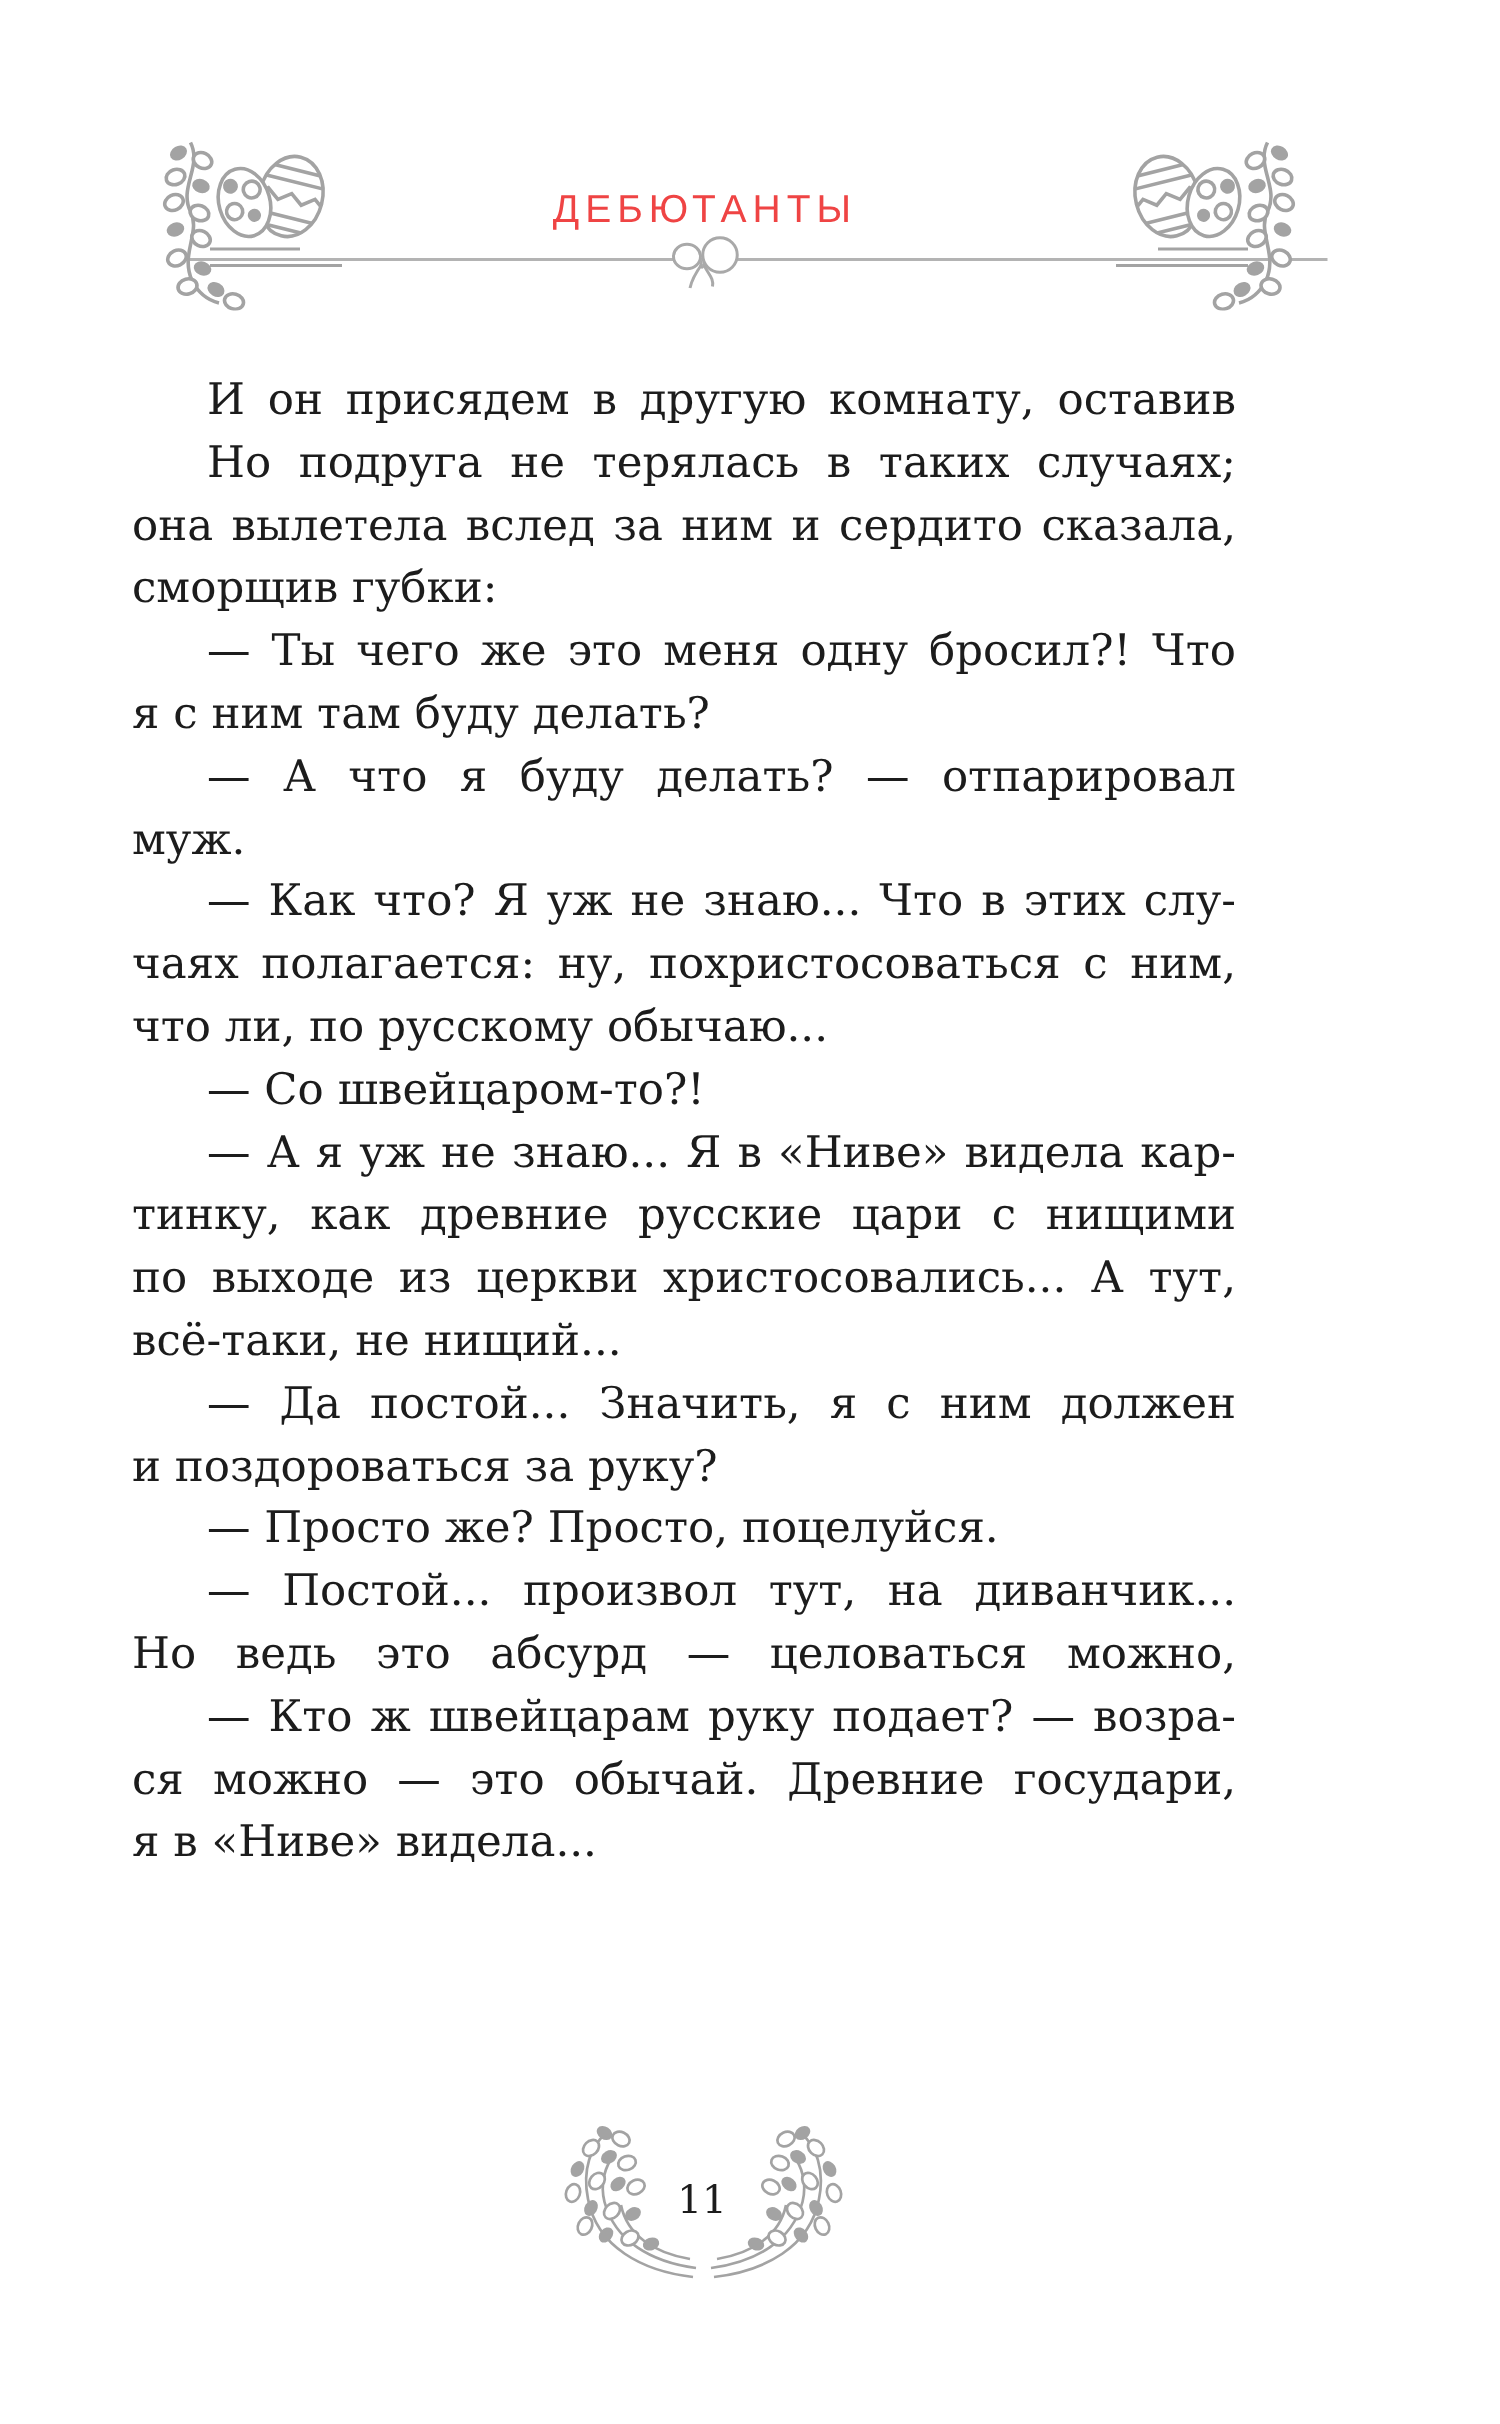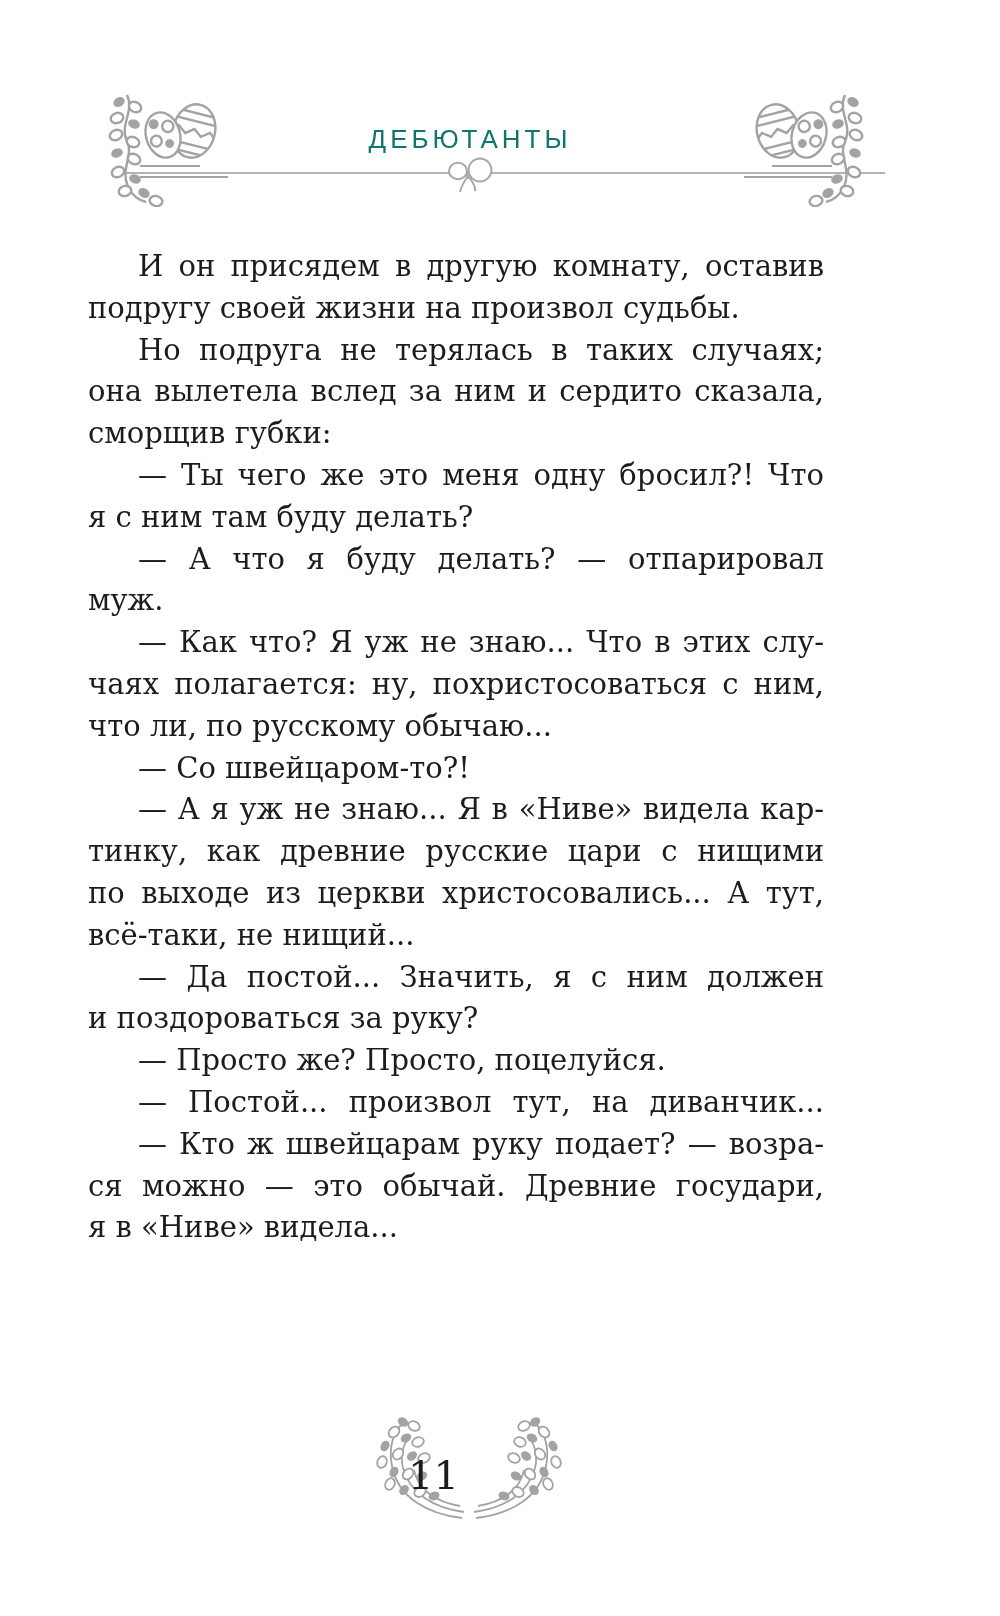--- a/index.html
+++ b/index.html
@@ -4,21 +4,21 @@
 <style>
   html,body{margin:0;padding:0;background:#fff;}
   .page{
     position:relative;width:1000px;height:1616px;background:#ffffff;
     overflow:hidden;font-family:"DejaVu Serif", serif;
   }
   
   .chapter-title{
     position:absolute;left:0;top:124px;width:940px;text-align:center;
     font-family:"Liberation Sans", sans-serif;
-    font-size:26px;letter-spacing:4px;color:#0f766e;font-weight:400;
+    font-size:26px;letter-spacing:4px;color:#ef4444;font-weight:400;
   }
   .divider-line{
     position:absolute;left:115px;top:172px;width:770px;height:2px;background:#b3b3b3;
   }
   .ornament{position:absolute;}
   .ornament svg{display:block;}
   .orn-header-left{left:108px;top:93px;}
   .orn-header-right{left:742px;top:93px;transform:scaleX(-1);}
   .bow{left:441px;top:153px;}
   
@@ -30,22 +30,22 @@
     text-align:justify;
     text-align-last:justify;
     -moz-text-align-last:justify;
   }
   .para .line.first{text-indent:50px;}
   .para .line.last{text-align-last:left;-moz-text-align-last:left;}
   
   .orn-footer-left{left:370px;top:1416px;}
   .orn-footer-right{left:468px;top:1416px;transform:scaleX(-1);}
   .page-number{
-    position:absolute;left:408px;top:1452px;width:120px;text-align:left;
-    font-size:40px;color:#1c1c1c;
+    position:absolute;left:408px;top:1452px;width:120px;text-align:center;
+    font-size:26px;color:#1c1c1c;
   }
 </style>
 </head>
 <body>
 
 <div class="page">
 
   <div class="chapter-title">ДЕБЮТАНТЫ</div>
 
   <div class="divider-line"></div>
@@ -148,21 +148,20 @@
         <ellipse cx="17" cy="18" rx="9" ry="8.2" fill="#fff"></ellipse>
         <circle cx="39" cy="17" r="11.5" fill="#fff"></circle>
         <path d="M27,21 C24,26 29,27 28,22" fill="none" stroke-width="1.6"></path>
       </g>
     </svg>
   </div>
 
   <div class="body-text">
       <div class="para">
         <div class="line first">И он присядем в другую комнату, оставив</div>
-        <div class="line last">подругу своей жизни на произвол судьбы.</div>
       </div>
       <div class="para">
         <div class="line first">Но подруга не терялась в таких случаях;</div>
         <div class="line">она вылетела вслед за ним и сердито сказала,</div>
         <div class="line last">сморщив губки:</div>
       </div>
       <div class="para">
         <div class="line first">— Ты чего же это меня одну бросил?! Что</div>
         <div class="line last">я с ним там буду делать?</div>
       </div>
@@ -186,20 +185,21 @@
       </div>
       <div class="para">
         <div class="line first">— Да постой... Значить, я с ним должен</div>
         <div class="line last">и поздороваться за руку?</div>
       </div>
       <div class="para">
         <div class="line first last">— Просто же? Просто, поцелуйся.</div>
       </div>
       <div class="para">
         <div class="line first">— Постой... произвол тут, на диванчик...</div>
+        <div class="line">Но ведь это абсурд — целоваться можно,</div>
       </div>
       <div class="para">
         <div class="line first">— Кто ж швейцарам руку подает? — возра-</div>
         <div class="line">ся можно — это обычай. Древние государи,</div>
         <div class="line last">я в «Ниве» видела...</div>
       </div>
     </div>
 
   <div class="ornament orn-footer-left">
     <svg width="100" height="106" viewBox="0 0 100 106" fill="none" xmlns="http://www.w3.org/2000/svg">

